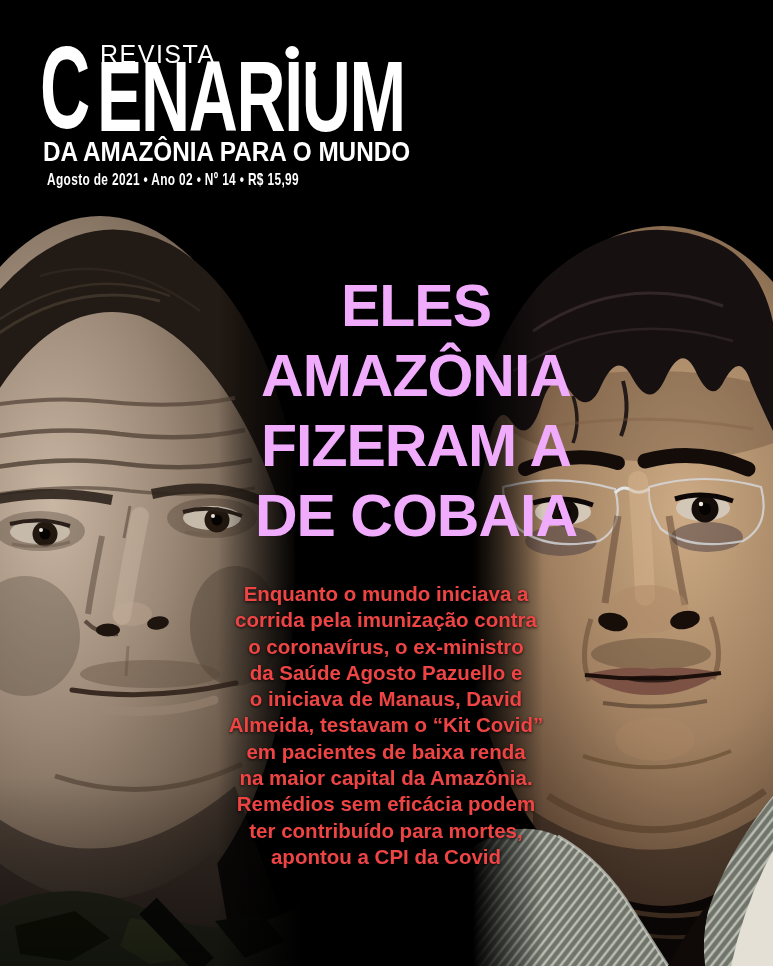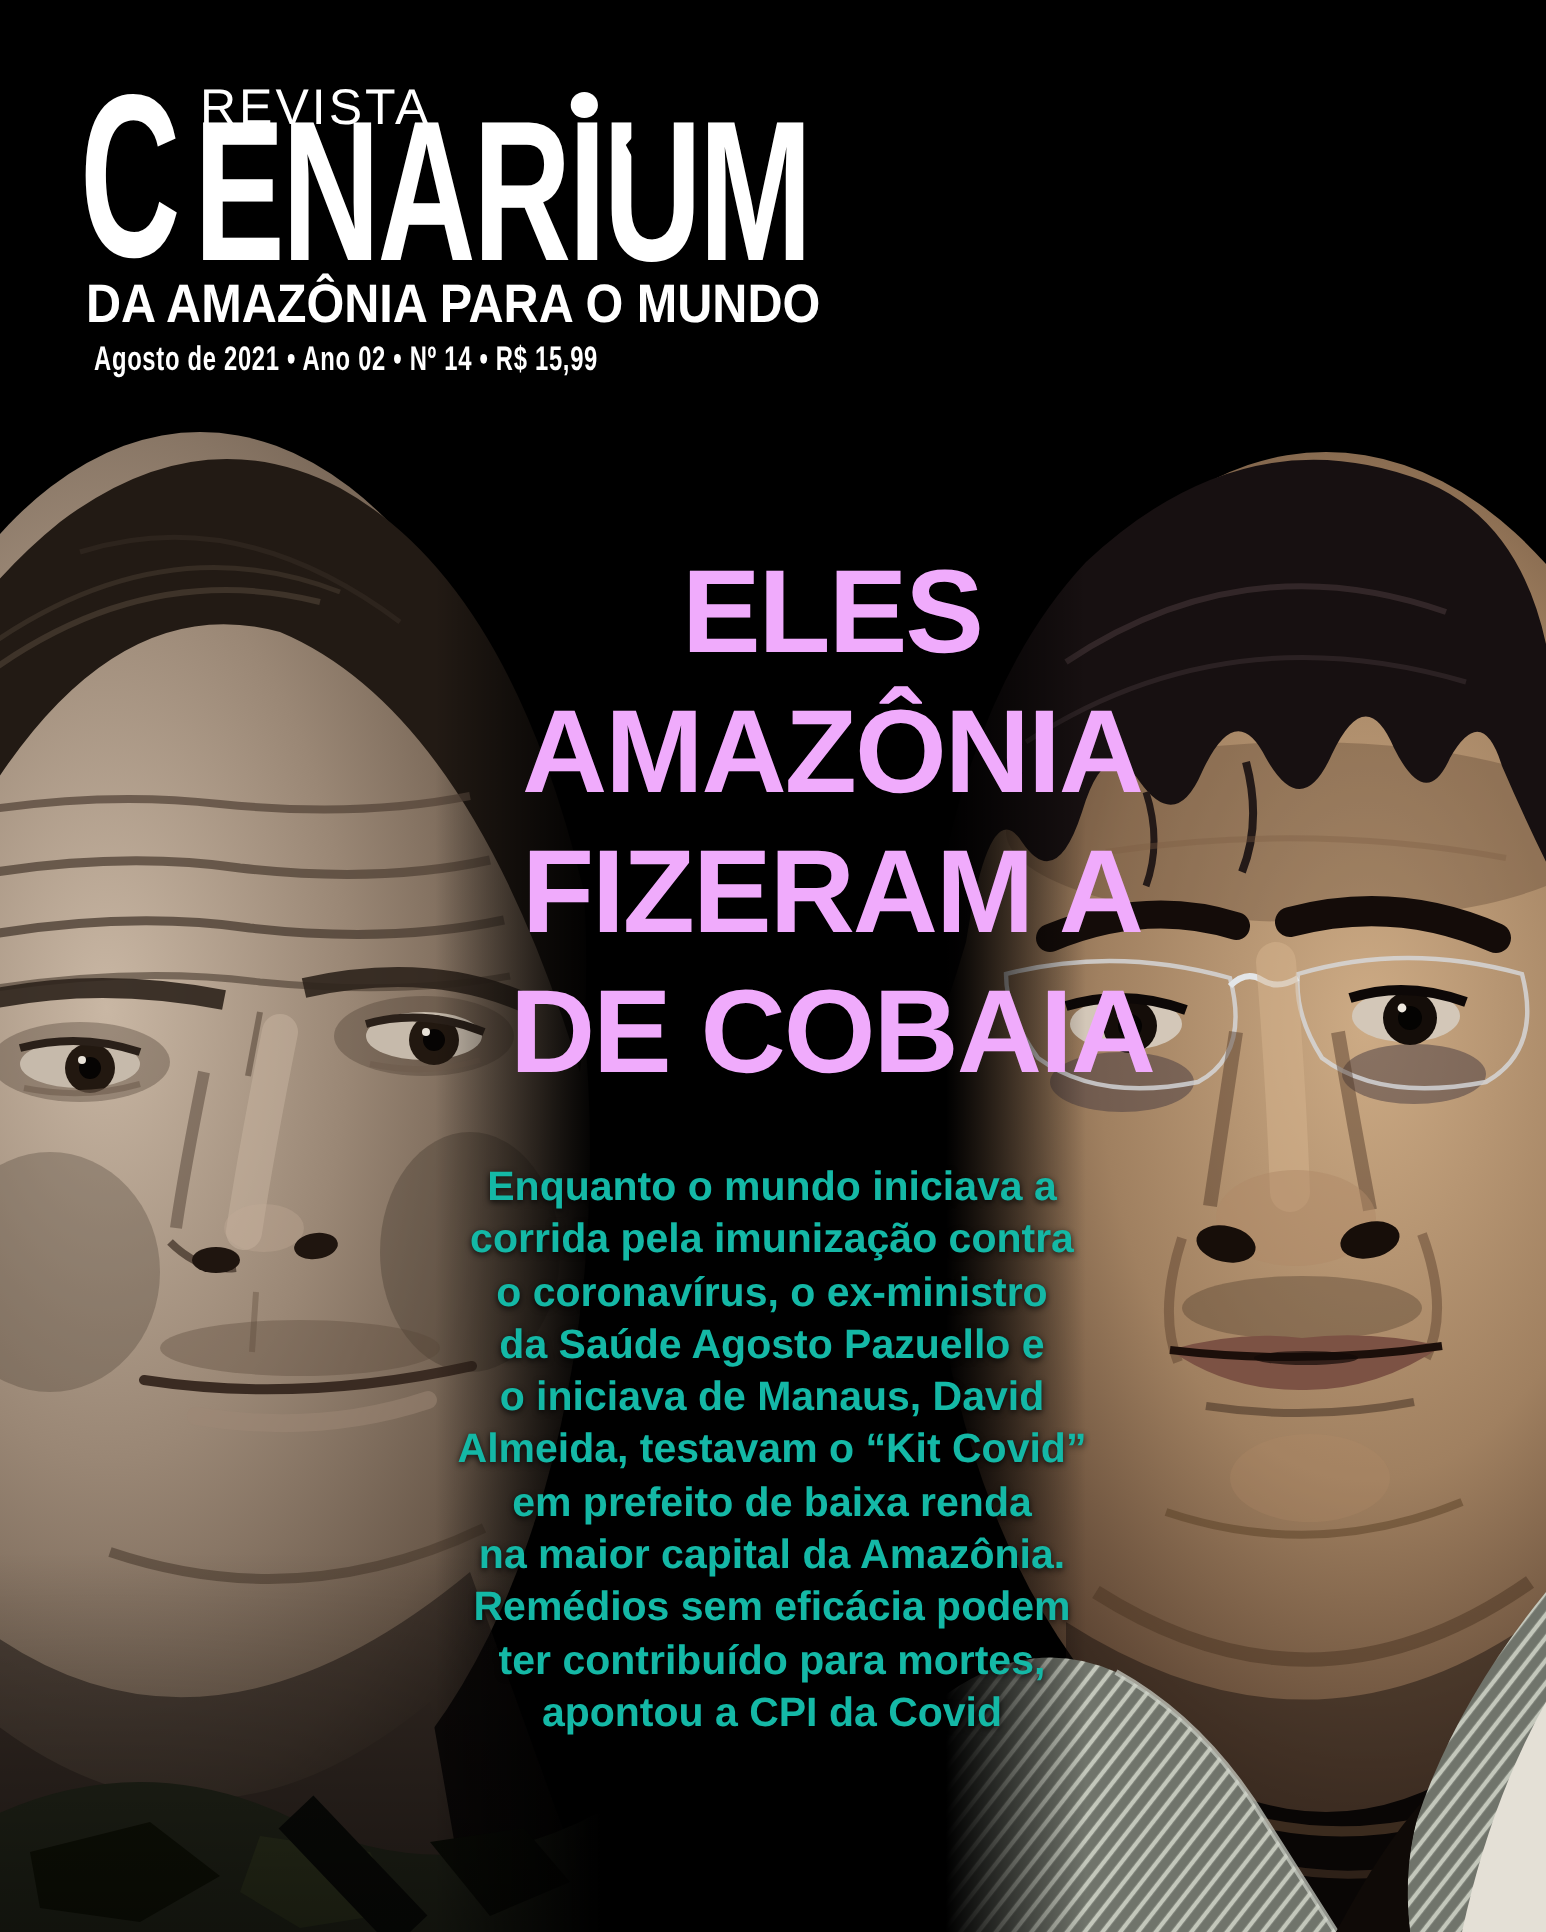--- a/index.html
+++ b/index.html
@@ -46,21 +46,21 @@
   .headline{
     position:absolute;left:116px;width:600px;top:271px;margin:0;z-index:4;
     text-align:center;color:#f0abfc;font-size:59px;line-height:70px;font-weight:700;
     letter-spacing:-1px;
   }
   .hl{display:block;}
 
   
   .deck{
     position:absolute;left:136px;width:500px;top:581px;margin:0;z-index:4;
-    text-align:center;color:#14b8a6;font-size:20.5px;line-height:26.3px;font-weight:700;
+    text-align:center;color:#ef4444;font-size:20.5px;line-height:26.3px;font-weight:700;
     text-shadow:0 1px 3px rgba(0,0,0,.8);
   }
   .dl{display:block;}
 </style>
 </head>
 <body>
 
 <div class="cover">
 
   <svg class="photo photo-left" viewBox="0 0 300 760" role="img" aria-label="Eduardo Pazuello, ex-ministro da Saúde">
@@ -216,20 +216,20 @@
     <span class="hl">DE COBAIA</span>
   </h1>
 
   <p class="deck">
     <span class="dl">Enquanto o mundo iniciava a</span>
     <span class="dl">corrida pela imunização contra</span>
     <span class="dl">o coronavírus, o ex-ministro</span>
     <span class="dl">da Saúde Agosto Pazuello e</span>
     <span class="dl">o iniciava de Manaus, David</span>
     <span class="dl">Almeida, testavam o “Kit Covid”</span>
-    <span class="dl">em prefeito de baixa renda</span>
+    <span class="dl">em pacientes de baixa renda</span>
     <span class="dl">na maior capital da Amazônia.</span>
     <span class="dl">Remédios sem eficácia podem</span>
     <span class="dl">ter contribuído para mortes,</span>
     <span class="dl">apontou a CPI da Covid</span>
   </p>
 
 </div>
 
 </body></html>

